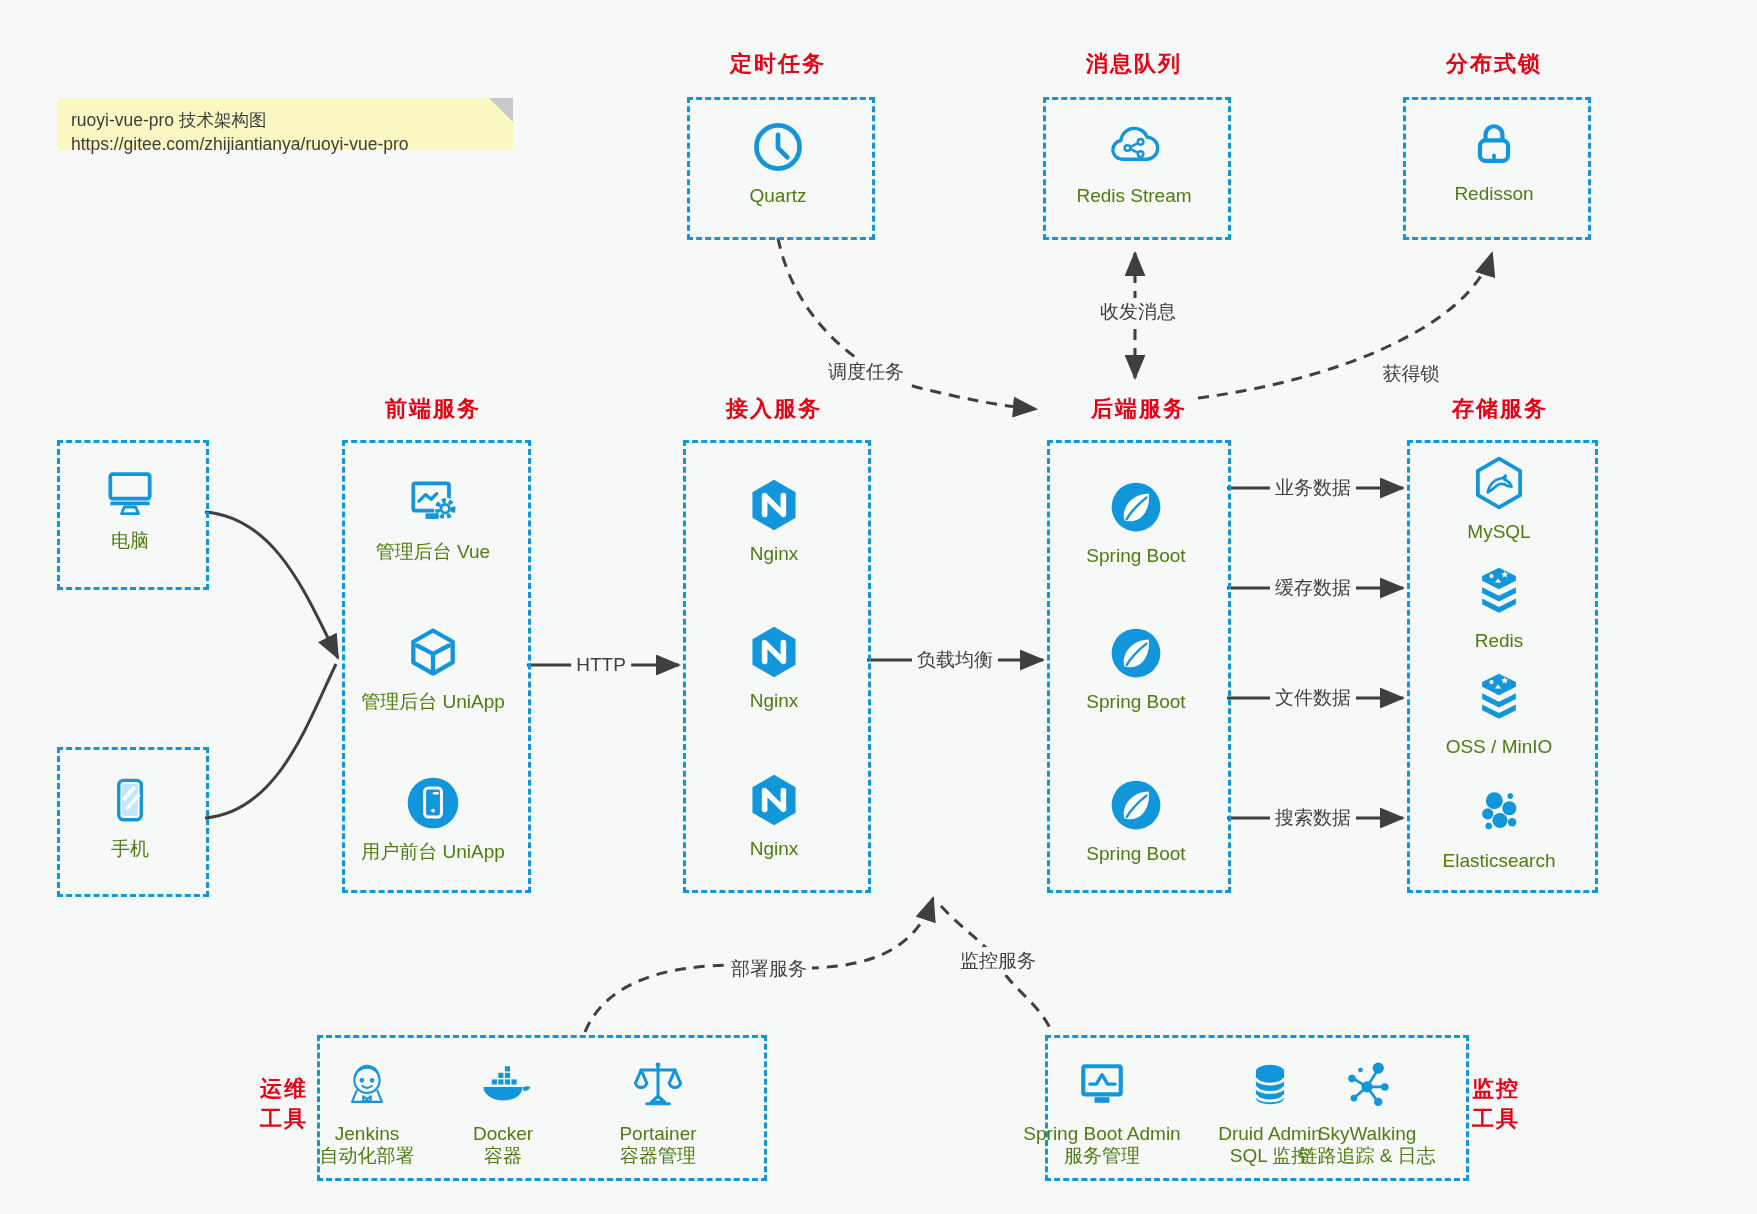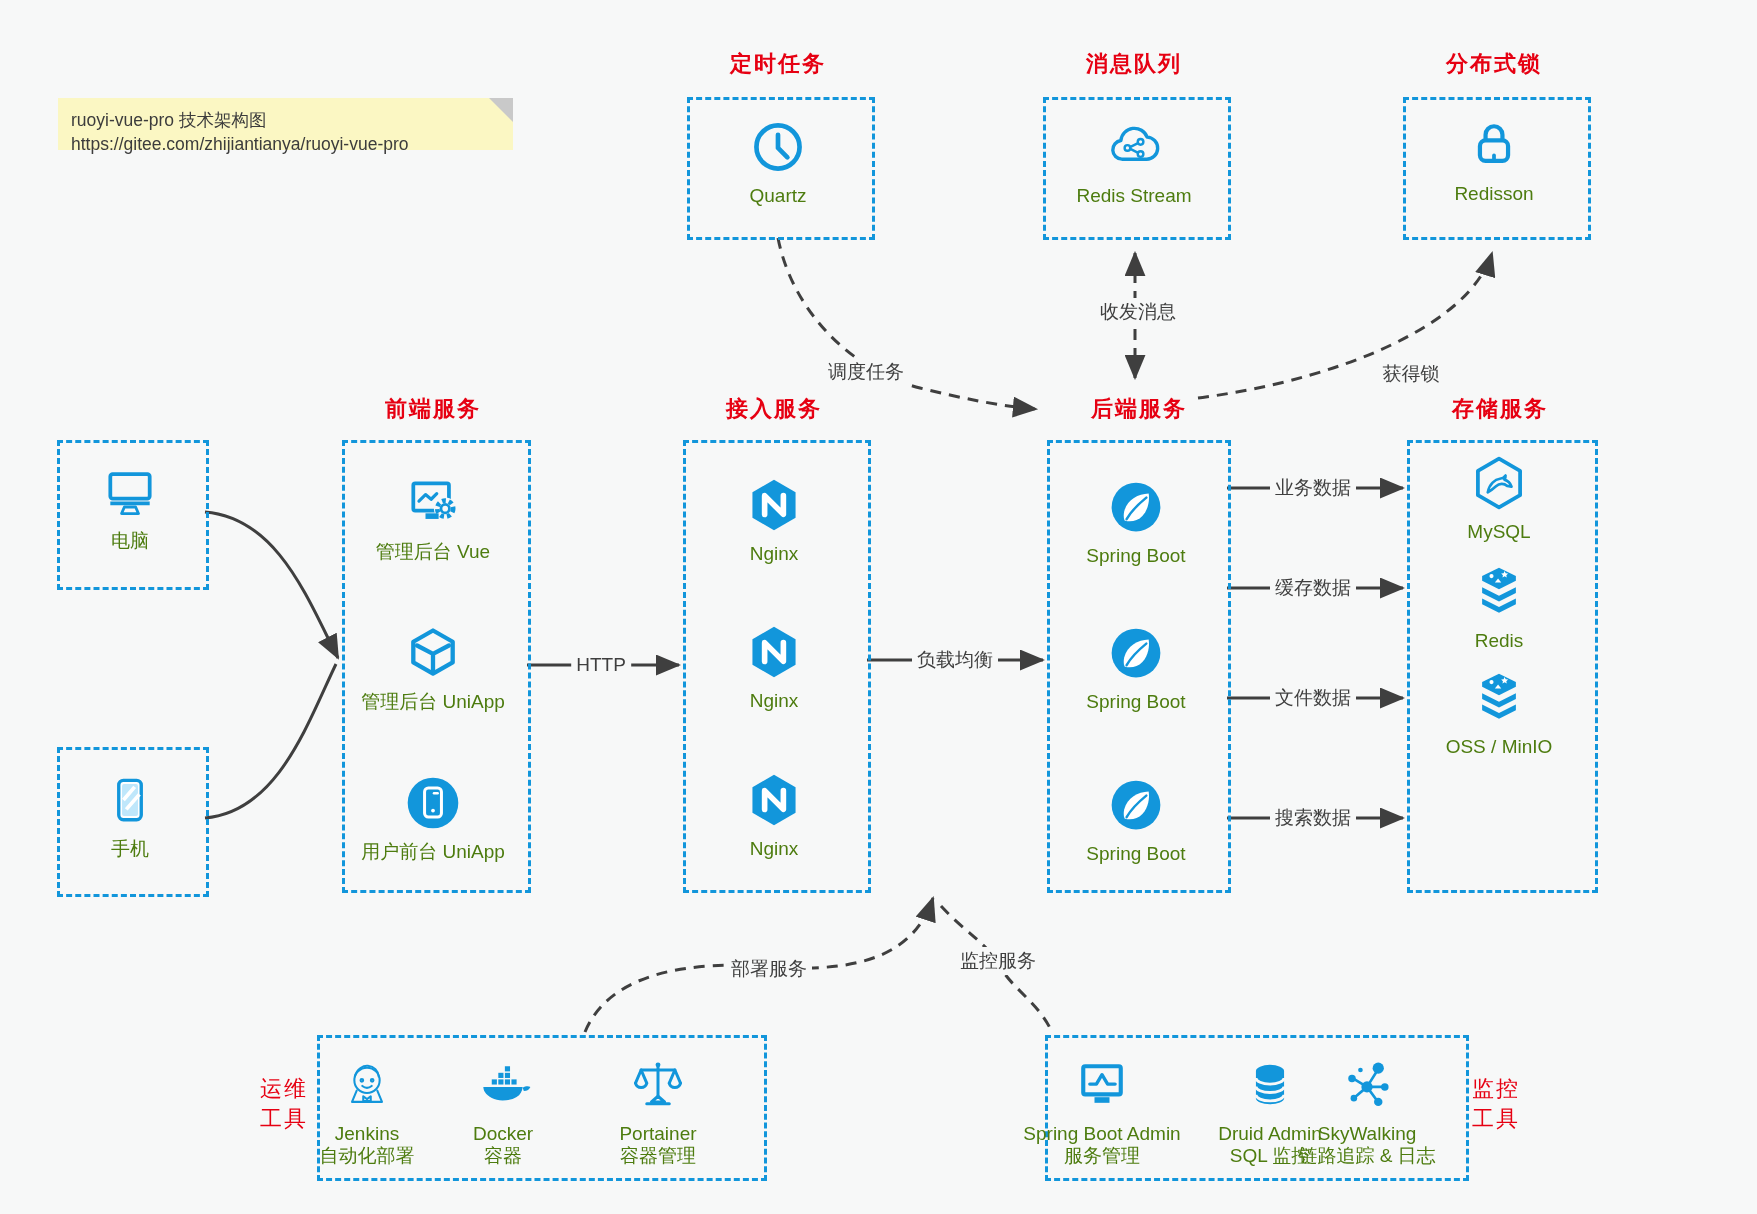--- a/index.html
+++ b/index.html
@@ -8,21 +8,21 @@
   .wires{position:absolute;left:0;top:0;z-index:0;pointer-events:none;}
   .dash-box{position:absolute;border:3px dashed #1296db;z-index:1;}
   .group-title{position:absolute;transform:translate(-50%,-50%);color:#e60012;font-weight:bold;
                font-size:22px;letter-spacing:2px;white-space:nowrap;z-index:2;}
   .node{position:absolute;width:160px;display:flex;flex-direction:column;align-items:center;gap:8px;z-index:2;}
   .node.wide{width:220px;margin-left:-30px;}
   .ic{width:60px;height:60px;display:block;}
   .cap{font-size:19px;color:#4d7c0f;white-space:nowrap;text-align:center;line-height:22px;}
   .edge-label{position:absolute;transform:translate(-50%,-50%);font-size:19px;color:#3f3f3f;
               background:#f7f8f8;padding:1px 5px;white-space:nowrap;z-index:3;text-align:right;}
-  .side-label{position:absolute;transform:translate(-50%,-50%);color:#e60012;font-weight:normal;
+  .side-label{position:absolute;transform:translate(-50%,-50%);color:#e60012;font-weight:bold;
               font-size:22px;line-height:30px;text-align:center;letter-spacing:2px;z-index:2;}
   .note{position:absolute;left:58px;top:98px;width:455px;height:52px;background:#fbf7c3;z-index:2;}
   .note .fold{position:absolute;right:0;top:0;}
   .note .txt{padding:10px 0 0 13px;font-size:17.5px;line-height:24px;color:#3c3c3c;white-space:nowrap;}
 </style>
 </head>
 <body>
 
 <div class="canvas">
 
@@ -331,20 +331,26 @@
         <use href="#i-stack"></use>
       </svg>
     <div class="cap">Redis</div>
   </div>
   <div class="node" style="left:1419px;top:668px">
     <svg class="ic">
         <use href="#i-stack"></use>
       </svg>
     <div class="cap">OSS / MinIO</div>
   </div>
+  <div class="node" style="left:1419px;top:782px">
+    <svg class="ic">
+        <use href="#i-es"></use>
+      </svg>
+    <div class="cap">Elasticsearch</div>
+  </div>
 
   <div class="node" style="left:287px;top:1055px">
     <svg class="ic">
         <use href="#i-jenkins"></use>
       </svg>
     <div class="cap">
         <div>Jenkins</div>
         <div>自动化部署</div>
       </div>
   </div>

